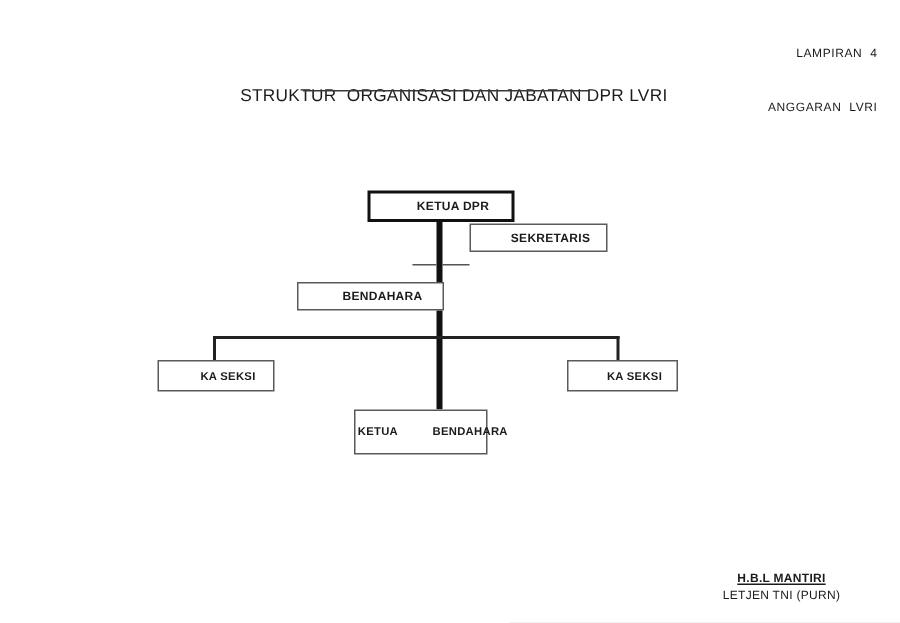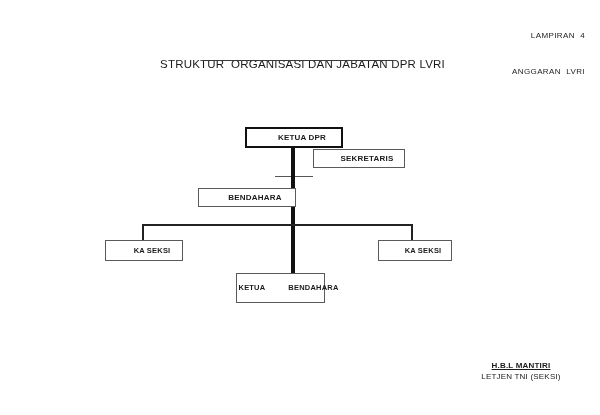--- a/index.html
+++ b/index.html
@@ -52,21 +52,21 @@
   .h-sekretaris{left:295px;top:176px;width:18px;height:1px;}
   .rail{left:142px;top:224px;width:271px;height:2px;background:#222222;}
   .drop-left{left:142px;top:224px;width:2px;height:17px;background:#222222;}
   .drop-right{left:411px;top:224px;width:2px;height:17px;background:#222222;}
   
   .issuer{
     position:absolute;left:455px;top:323px;width:132px;
     text-align:center;font-size:7.5px;letter-spacing:0.3px;white-space:pre-wrap;
   }
   .signature{
-    position:absolute;left:455px;top:361px;width:132px;
+    position:absolute;left:455px;top:381px;width:132px;
     text-align:center;font-size:8px;line-height:10.5px;letter-spacing:0.2px;
   }
   .sig-name{font-weight:bold;text-decoration:underline;}
 </style>
 </head>
 <body>
 
 <div class="page">
 
   <div class="annex">
@@ -91,16 +91,16 @@
   <div class="node node-sekretaris">SEKRETARIS</div>
   <div class="node node-ka-seksi-left">KA SEKSI</div>
   <div class="node node-ka-seksi-right">KA SEKSI</div>
   <div class="node node-primkoveri">
     <div>KETUA</div>
     <div>BENDAHARA</div>
   </div>
 
   <div class="signature">
     <div class="sig-name">H.B.L MANTIRI</div>
-    <div>LETJEN  TNI  (SEKSI)</div>
+    <div>LETJEN  TNI  (PURN)</div>
   </div>
 
 </div>
 
 </body></html>

